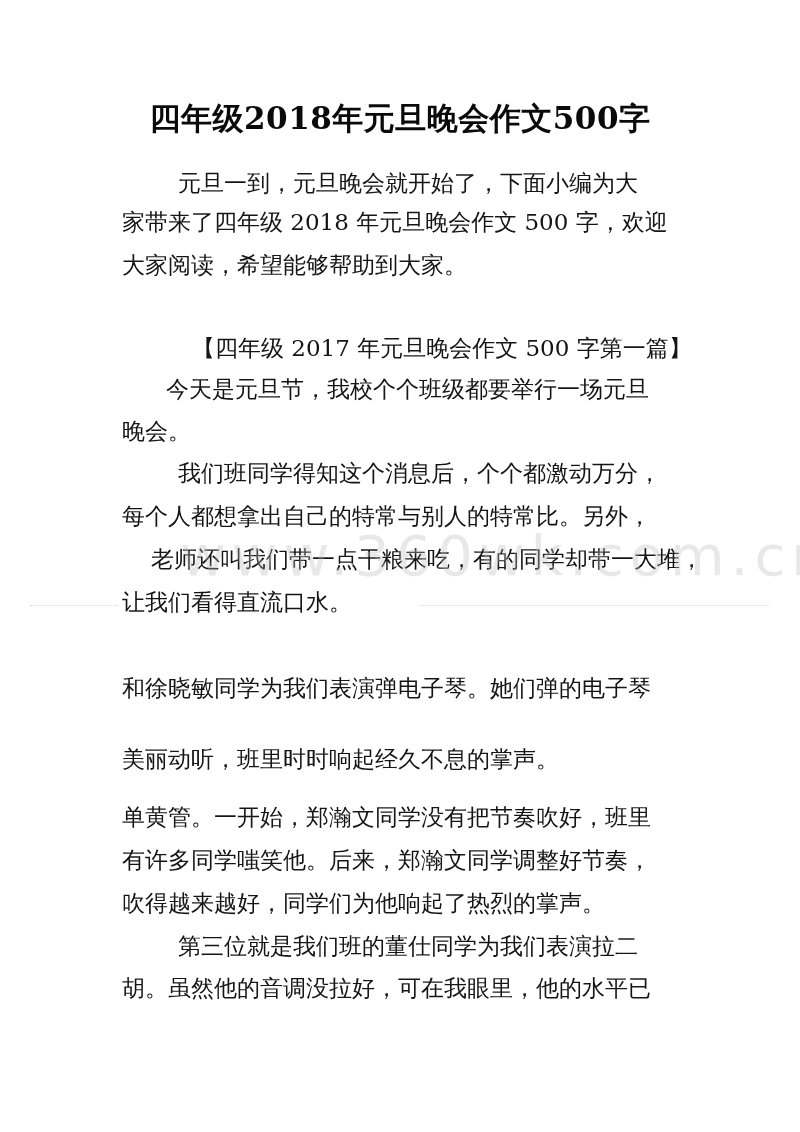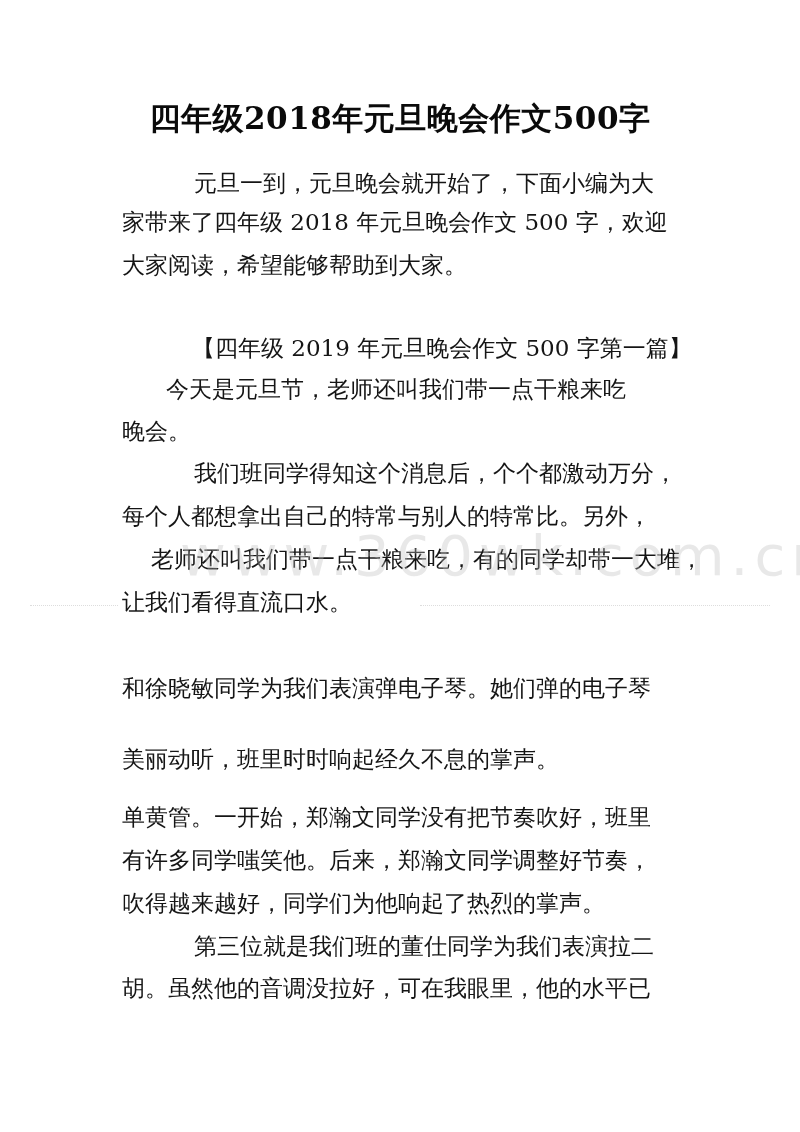--- a/index.html
+++ b/index.html
@@ -37,21 +37,21 @@
   }
   .line {
     position: absolute;
     left: 122px;
     font-size: 23px;
     line-height: 30px;
     white-space: nowrap;
     color: #151515;
     font-family: "DejaVu Serif", "Liberation Serif", serif;
   }
-  .line.ind-sub { left: 194px; }
+  .line.ind-sub { left: 178px; }
   .line.ind-head { left: 192px; }
   .watermark {
     position: absolute;
     left: 180px;
     top: 533px;
     font-family: "DejaVu Sans", "Liberation Sans", sans-serif;
     font-size: 56px;
     line-height: 46px;
     color: rgba(190,190,190,0.35);
     letter-spacing: 6px;
@@ -69,23 +69,23 @@
 <body>
 
 <div class="page">
 
   <div class="title">四年级2018年元旦晚会作文500字</div>
 
   <div class="line ind-sub" style="top:168px;">元旦一到，元旦晚会就开始了，下面小编为大</div>
   <div class="line" style="top:207px;">家带来了四年级 2018 年元旦晚会作文 500 字，欢迎</div>
   <div class="line" style="top:250px;">大家阅读，希望能够帮助到大家。</div>
 
-  <div class="line ind-head" style="top:333px;">【四年级 2019 年元旦晚会作文 500 字第一篇】</div>
+  <div class="line ind-head" style="top:333px;">【四年级 2017 年元旦晚会作文 500 字第一篇】</div>
 
-  <div class="line" style="top:374px; left:166px;">今天是元旦节，老师还叫我们带一点干粮来吃</div>
+  <div class="line" style="top:374px; left:166px;">今天是元旦节，我校个个班级都要举行一场元旦</div>
   <div class="line" style="top:416px;">晚会。</div>
 
   <div class="line ind-sub" style="top:458px;">我们班同学得知这个消息后，个个都激动万分，</div>
   <div class="line" style="top:501px;">每个人都想拿出自己的特常与别人的特常比。另外，</div>
   <div class="line" style="top:544px;margin-left:29px;">老师还叫我们带一点干粮来吃，有的同学却带一大堆，</div>
   <div class="line" style="top:587px;">让我们看得直流口水。</div>
 
   <div class="watermark">www.360wk.com.cn</div>
   <div class="dotted" style="left:30px; width:88px;"></div>
   <div class="dotted" style="left:420px; width:350px;"></div>

